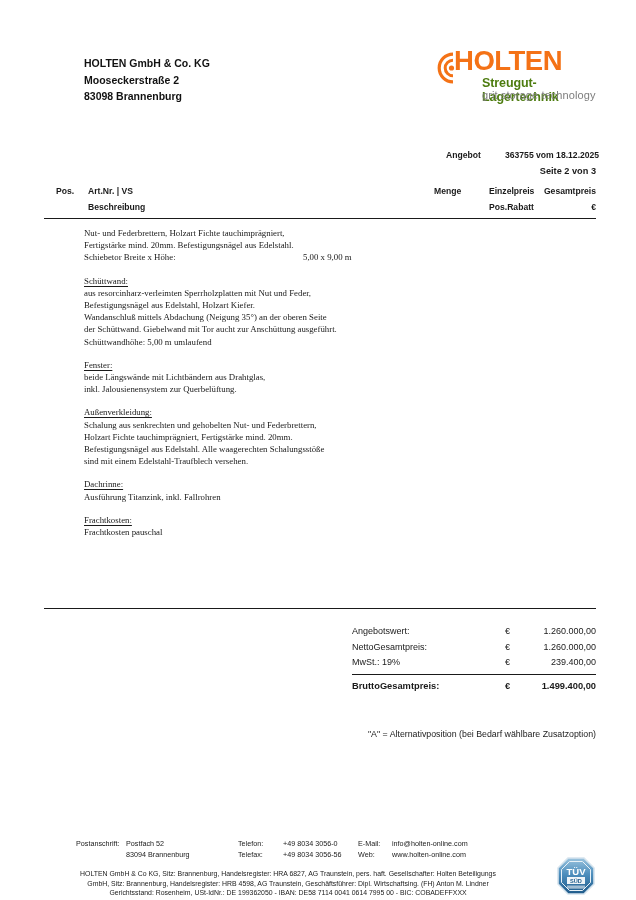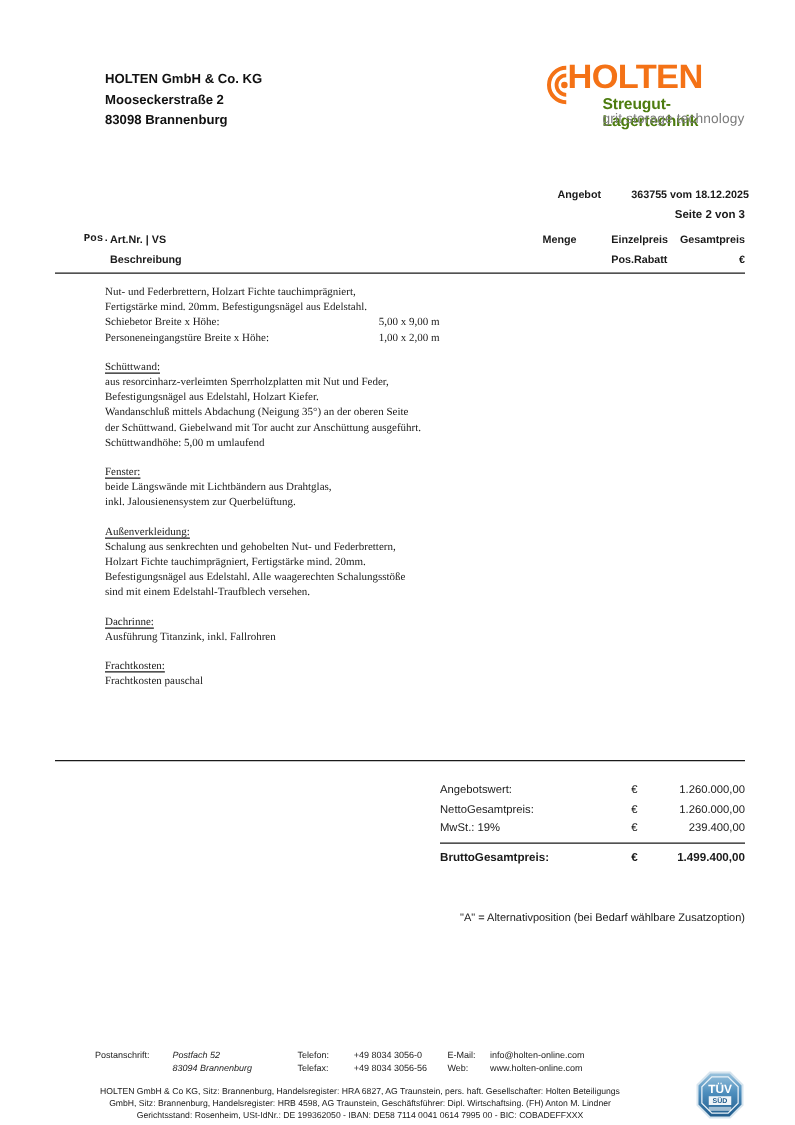--- a/index.html
+++ b/index.html
@@ -111,21 +111,21 @@
     top: 186px;
     width: 556px;
     height: 34px;
     font-size: 8.6px;
     font-weight: bold;
   }
   .th {
     position: absolute;
     white-space: nowrap;
   }
-  .th-pos    { left: 27px;  top: 0px; font-family: Liberation Mono, monospace; }
+  .th-pos    { left: 16px;  top: 0px; }
   .th-art    { left: 48px;  top: 0px; }
   .th-menge  { left: 394px; top: 0px; }
   .th-einzel { left: 449px; top: 0px; }
   .th-gesamt { right: 0px;  top: 0px; }
   .th-besch  { left: 48px;  top: 16px; }
   .th-rabatt { left: 449px; top: 16px; }
   .th-eur    { right: 0px;  top: 16px; }
 
   .rule {
     position: absolute;
@@ -209,21 +209,21 @@
   .footer-contact {
     position: absolute;
     left: 40px;
     top: 838px;
     width: 500px;
     font-size: 7.2px;
     line-height: 11px;
   }
   .fc-row { position: relative; height: 11px; white-space: nowrap; }
   .fc-c1 { position: absolute; left: 36px;  top: 0; }
-  .fc-c2 { position: absolute; left: 98px;  top: 0; font-style: italic; }
+  .fc-c2 { position: absolute; left: 86px;  top: 0; }
   .fc-c3 { position: absolute; left: 198px; top: 0; }
   .fc-c4 { position: absolute; left: 243px; top: 0; }
   .fc-c5 { position: absolute; left: 318px; top: 0; }
   .fc-c6 { position: absolute; left: 352px; top: 0; }
 
   .legal {
     position: absolute;
     left: 28px;
     top: 869px;
     width: 520px;
@@ -283,21 +283,20 @@
     <span class="th th-rabatt">Pos.Rabatt</span>
     <span class="th th-eur">€</span>
   </div>
   <div class="rule rule-head"></div>
 
   <div class="body" id="body-blocks">
       <div class="blk">
         <div class="line">Nut- und Federbrettern, Holzart Fichte tauchimprägniert,</div>
         <div class="line">Fertigstärke mind. 20mm. Befestigungsnägel aus Edelstahl.</div>
         <div class="dimline"><span>Schiebetor Breite x Höhe:</span><span class="dimval">5,00 x 9,00 m</span></div>
-        <div class="dimline"><span>Personeneingangstüre Breite x Höhe:</span><span class="dimval">1,00 x 2,00 m</span></div>
       </div>
       <div class="blk">
         <div class="line blk-title">Schüttwand:</div>
         <div class="line">aus resorcinharz-verleimten Sperrholzplatten mit Nut und Feder,</div>
         <div class="line">Befestigungsnägel aus Edelstahl, Holzart Kiefer.</div>
         <div class="line">Wandanschluß mittels Abdachung (Neigung 35°) an der oberen Seite</div>
         <div class="line">der Schüttwand. Giebelwand mit Tor aucht zur Anschüttung ausgeführt.</div>
         <div class="line">Schüttwandhöhe: 5,00 m umlaufend</div>
       </div>
       <div class="blk">

